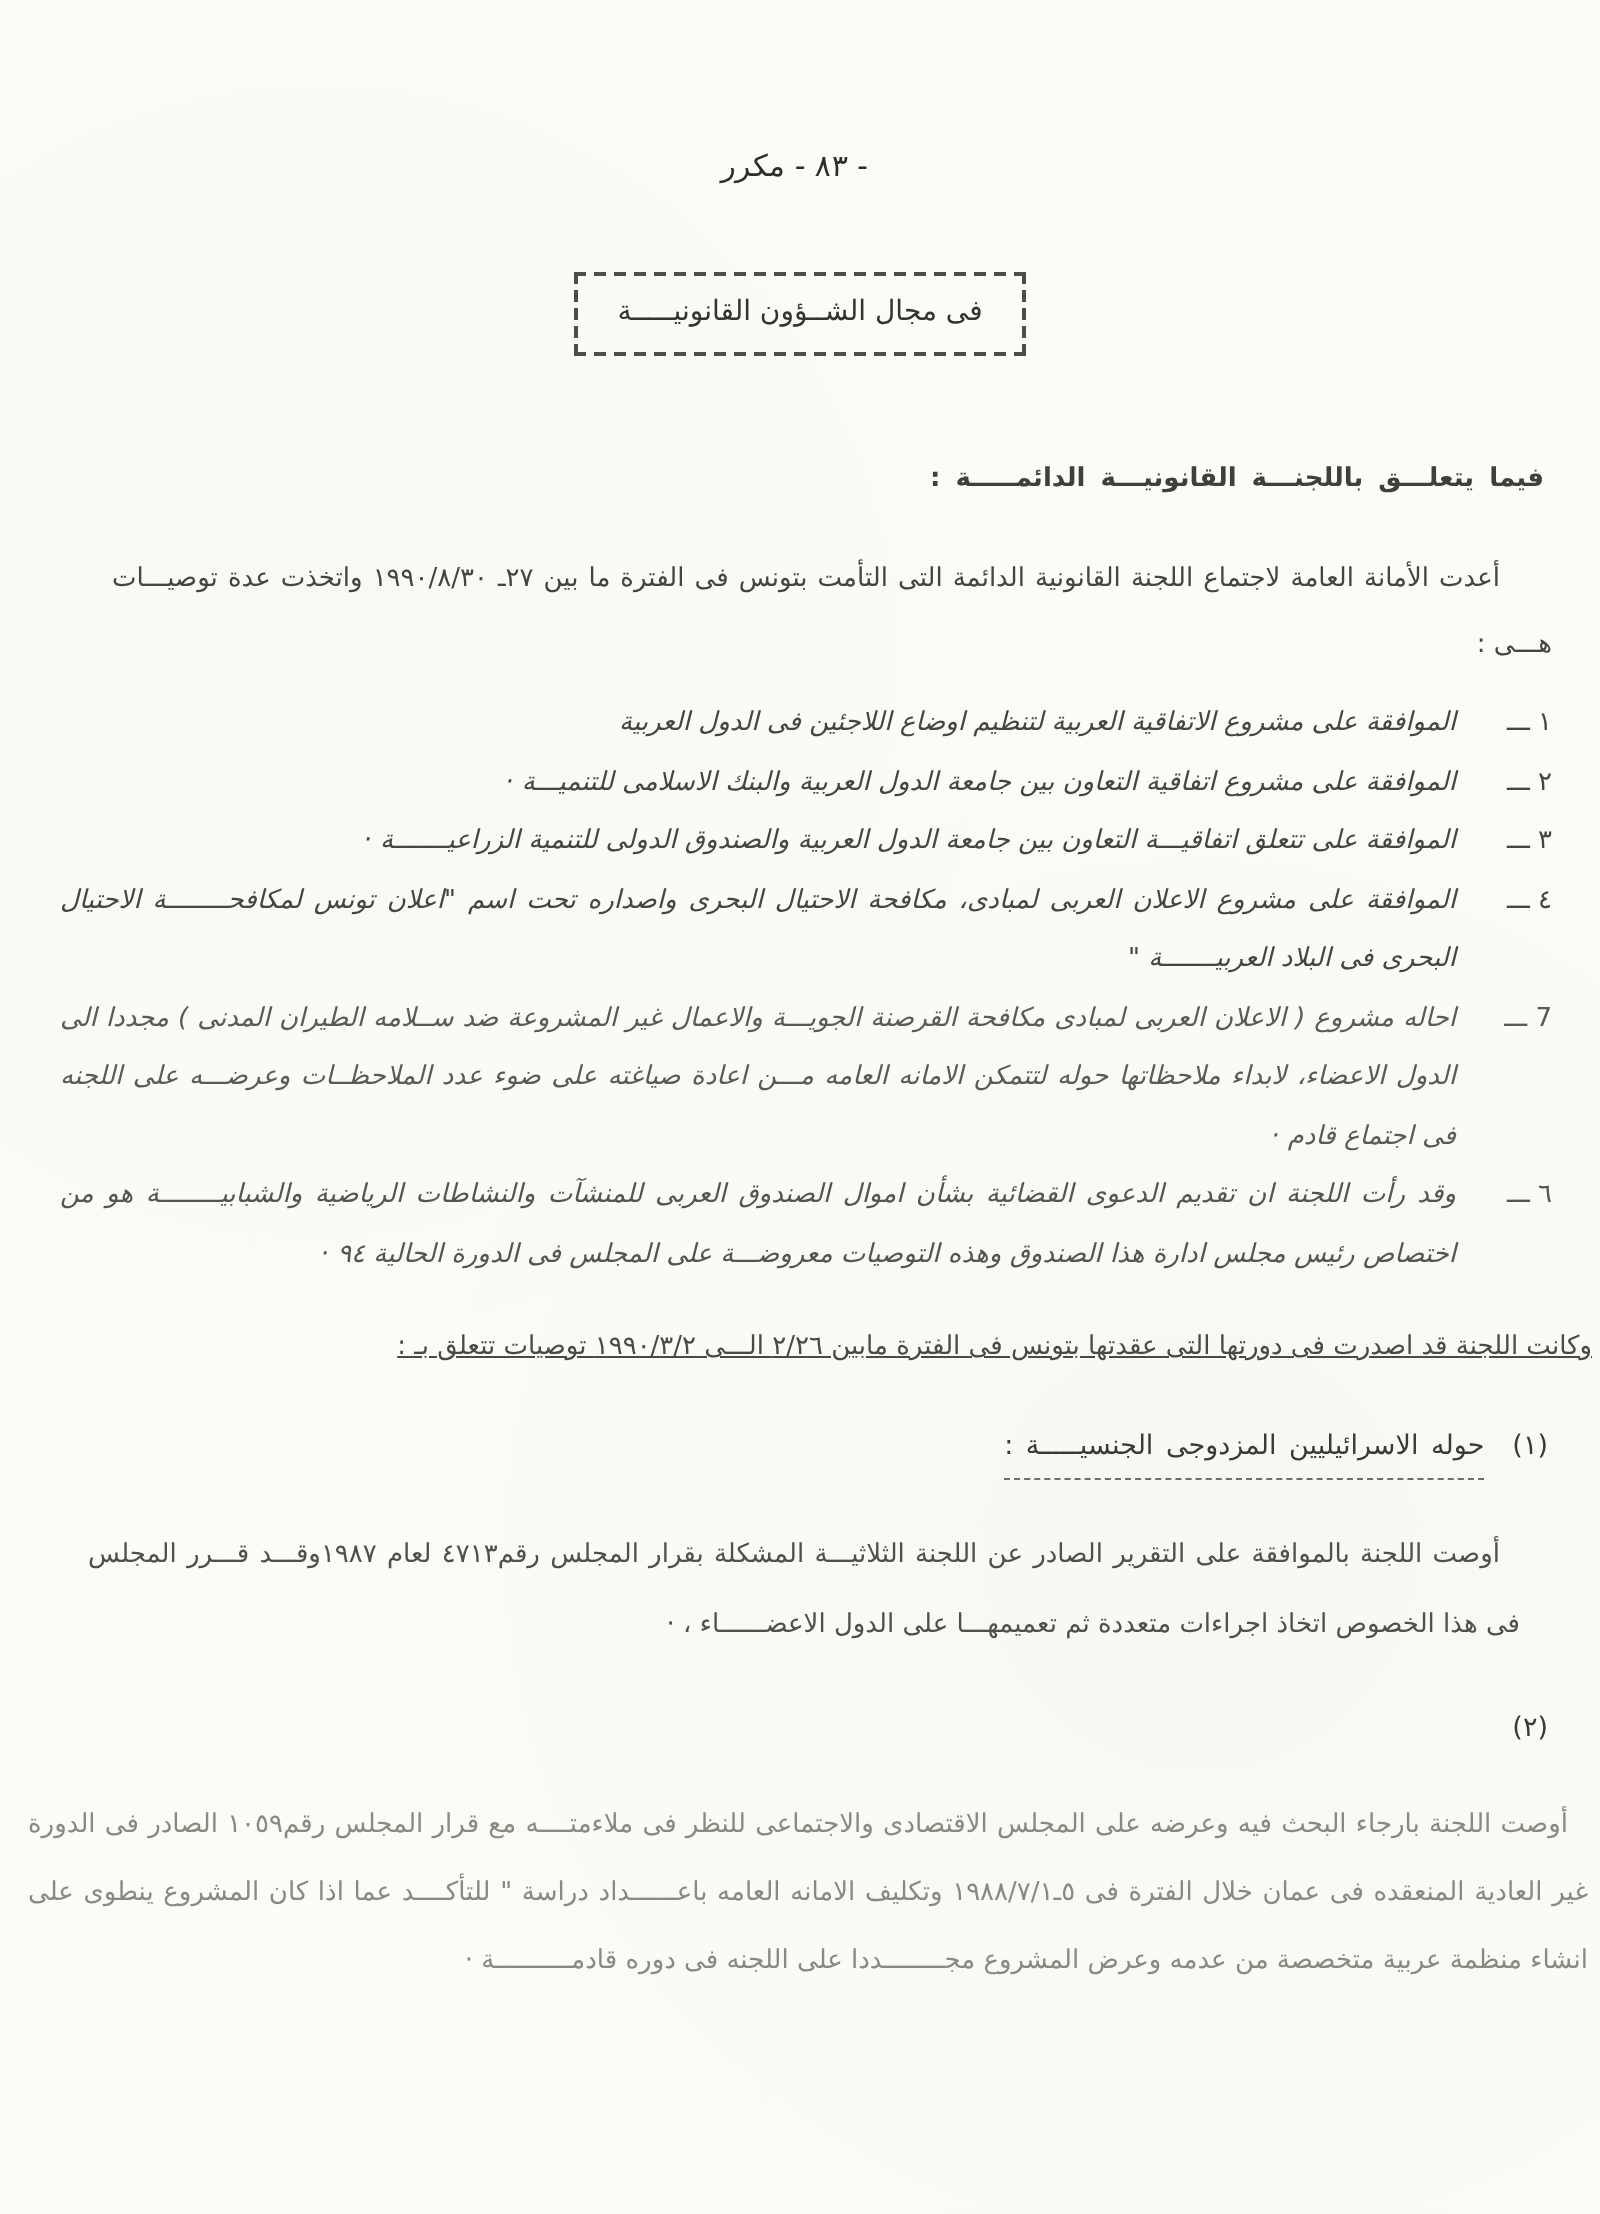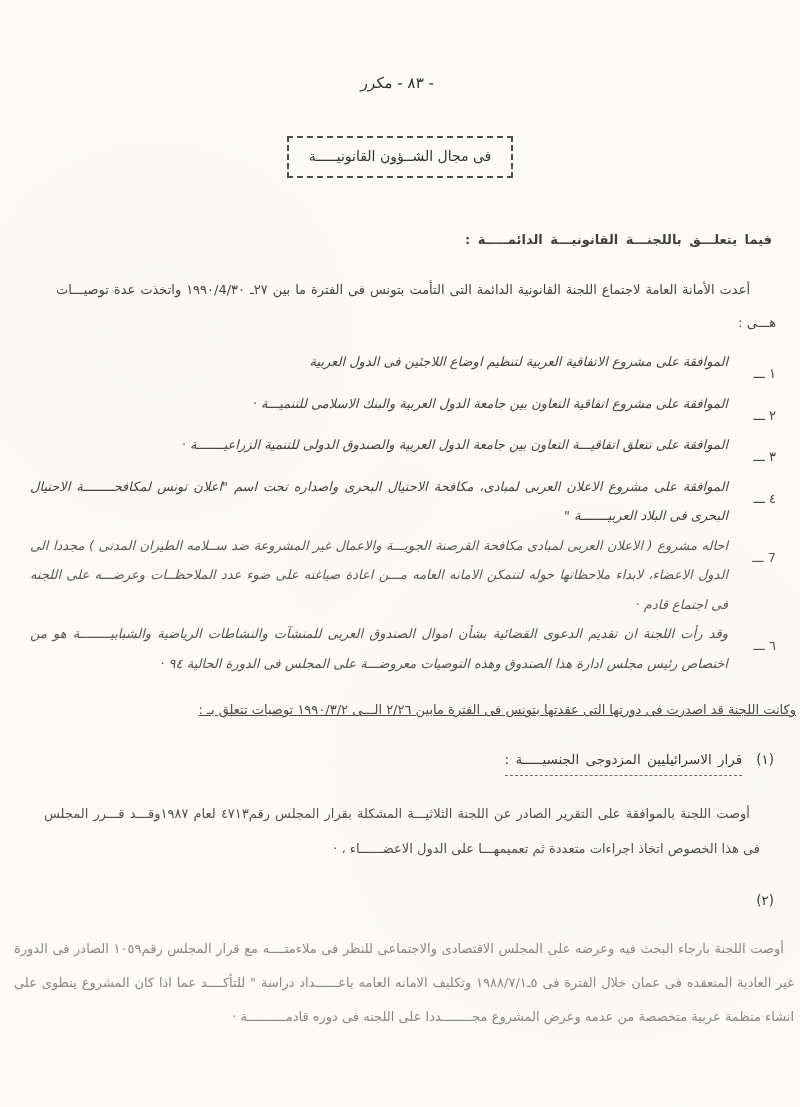--- a/index.html
+++ b/index.html
@@ -67,21 +67,20 @@
     gap: 12px;
     font-size: 13px;
     line-height: 29.5px;
     color: #46453f;
   }
   .item-num {
     min-width: 36px;
     white-space: nowrap;
     text-align: right;
     flex: 0 0 auto;
-    margin-top: 12px;
   }
   .item-text {
     flex: 1 1 auto;
     text-align: justify;
     font-style: italic;
   }
   .item.f5 { color: #5b5a53; }
   .item.f6 { color: #55544d; }
   .mid-para {
     margin: 16px 4px 0 8px;
@@ -124,21 +123,21 @@
 <div class="page">
 
   <div class="page-number">- ٨٣ - مكرر</div>
 
   <div class="title-box">
     <span>فى مجال الشــؤون القانونيـــــة</span>
   </div>
 
   <div class="lead-line">فيما يتعلـــق باللجنـــة القانونيـــة الدائمـــــة :</div>
 
-  <div class="intro">أعدت الأمانة العامة لاجتماع اللجنة القانونية الدائمة التى التأمت بتونس فى الفترة ما بين ٢٧ـ ١٩٩٠/4/٣٠ واتخذت عدة توصيـــات هـــى :</div>
+  <div class="intro">أعدت الأمانة العامة لاجتماع اللجنة القانونية الدائمة التى التأمت بتونس فى الفترة ما بين ٢٧ـ ١٩٩٠/٨/٣٠ واتخذت عدة توصيـــات هـــى :</div>
 
   <div class="items">
 
     <div class="item">
       <span class="item-num">١ ـــ</span>
       <span class="item-text">الموافقة على مشروع الاتفاقية العربية لتنظيم اوضاع اللاجئين   فى الدول العربية</span>
     </div>
 
     <div class="item">
       <span class="item-num">٢ ـــ</span>
@@ -164,21 +163,21 @@
       <span class="item-num">٦ ـــ</span>
       <span class="item-text">وقد رأت  اللجنة ان تقديم الدعوى القضائية بشأن اموال الصندوق العربى للمنشآت والنشاطات الرياضية والشبابيــــــــة هو من اختصاص رئيس  مجلس ادارة هذا الصندوق وهذه التوصيات معروضـــة على المجلس فى الدورة الحالية ٩٤ ·</span>
     </div>
 
   </div>
 
   <div class="mid-para">وكانت  اللجنة قد اصدرت فى دورتها التى عقدتها  بتونس فى الفترة مابين ٢/٢٦  الـــى  ١٩٩٠/٣/٢ توصيات تتعلق بـ :</div>
 
   <div class="subsection-head">
     <span class="subsection-num">(١)</span>
-    <span class="subsection-title">قرار الاسرائيليين المزدوجى الجنسيـــــة :</span>
+    <span class="subsection-title">حوله الاسرائيليين المزدوجى الجنسيـــــة :</span>
   </div>
 
   <div class="subsection-body">أوصت  اللجنة بالموافقة على التقرير الصادر  عن اللجنة الثلاثيـــة المشكلة بقرار المجلس رقم٤٧١٣ لعام ١٩٨٧وقـــد قـــرر  المجلس فى هذا الخصوص اتخاذ اجراءات  متعددة ثم تعميمهـــا   على الدول الاعضــــــاء ،  ·</div>
 
   <div class="subsection-head">
     <span class="subsection-num">(٢)</span>
   </div>
 
   <div class="subsection-body faded">أوصت اللجنة بارجاء البحث  فيه وعرضه على المجلس الاقتصادى والاجتماعى للنظر فى ملاءمتــــه مع  قرار المجلس رقم١٠٥٩ الصادر فى الدورة غير العادية المنعقده فى عمان خلال الفترة فى ٥ـ١٩٨٨/٧/١  وتكليف الامانه العامه باعــــــداد دراسة " للتأكــــد  عما اذا كان المشروع ينطوى على انشاء منظمة عربية متخصصة من عدمه وعرض المشروع مجــــــــددا على اللجنه فى دوره قادمــــــــــة ·</div>
 

